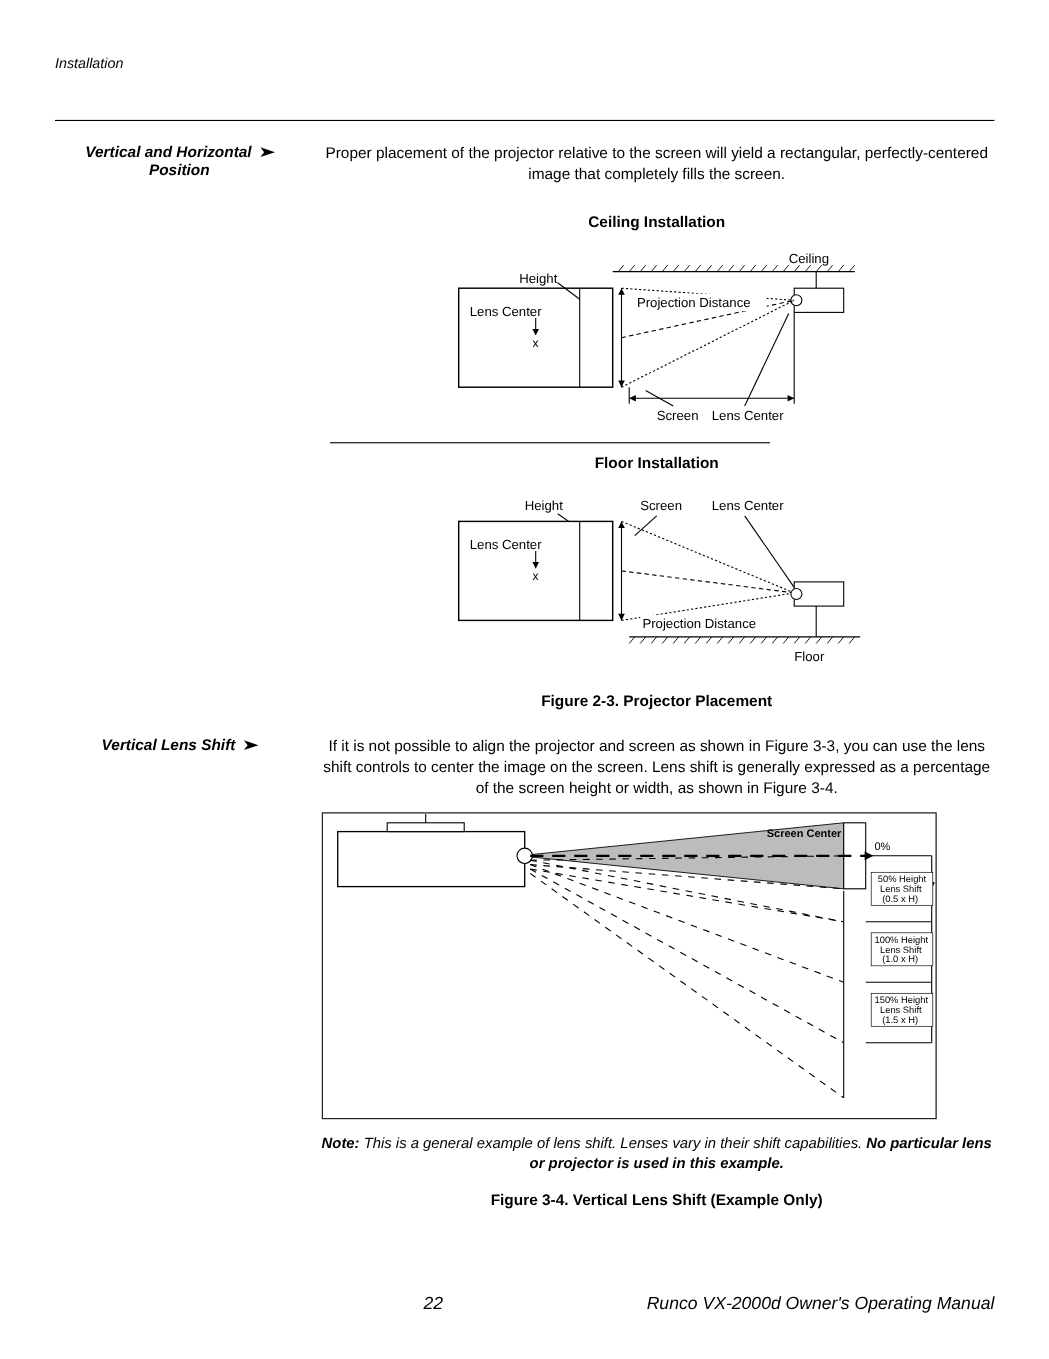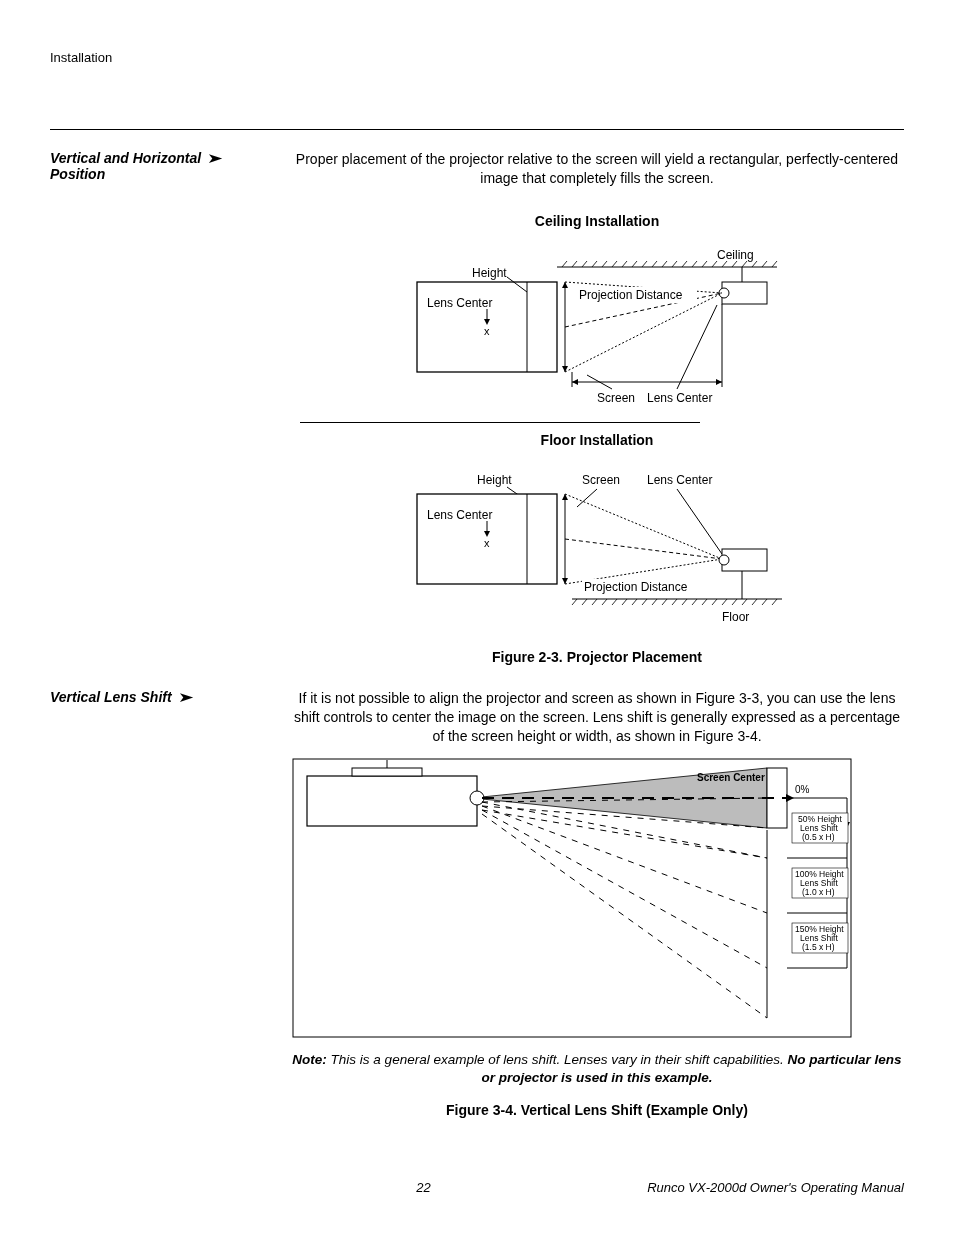--- a/index.html
+++ b/index.html
@@ -7,36 +7,37 @@
     font-family: Helvetica, Arial, sans-serif;
     font-size: 14px;
     color: #000;
     background: #fff;
     width: 954px;
     height: 1235px;
     position: relative;
     padding: 50px 50px 30px 50px;
   }
   .running-header {
+    font-style: italic;
     font-size: 13px;
-    margin-bottom: 64px;
+    margin-bottom: 44px;
   }
   .hr {
     border: none;
     border-top: 1.5px solid #000;
     margin-bottom: 20px;
   }
   .content-row {
     display: flex;
     margin-bottom: 8px;
   }
   .margin-col {
     width: 240px;
     flex-shrink: 0;
-    text-align: left;
+    text-align: center;
     padding-right: 14px;
   }
   .margin-label {
     font-weight: bold;
     font-style: italic;
     font-size: 14px;
     display: inline;
   }
   .arrow-glyph {
     font-size: 14px;
@@ -76,21 +77,21 @@
     margin: 10px 0 8px 10px;
   }
   .footer {
     position: absolute;
     bottom: 40px;
     left: 50px;
     right: 50px;
     display: flex;
     justify-content: space-between;
     font-style: italic;
-    font-size: 13px;
+    font-size: 16px;
   }
   .footer .page { flex:1; text-align:center; }
   .footer .manual { text-align:right; }
 </style>
 </head>
 <body>
 
 <div class="running-header">Installation</div>
 <hr class="hr">
 

